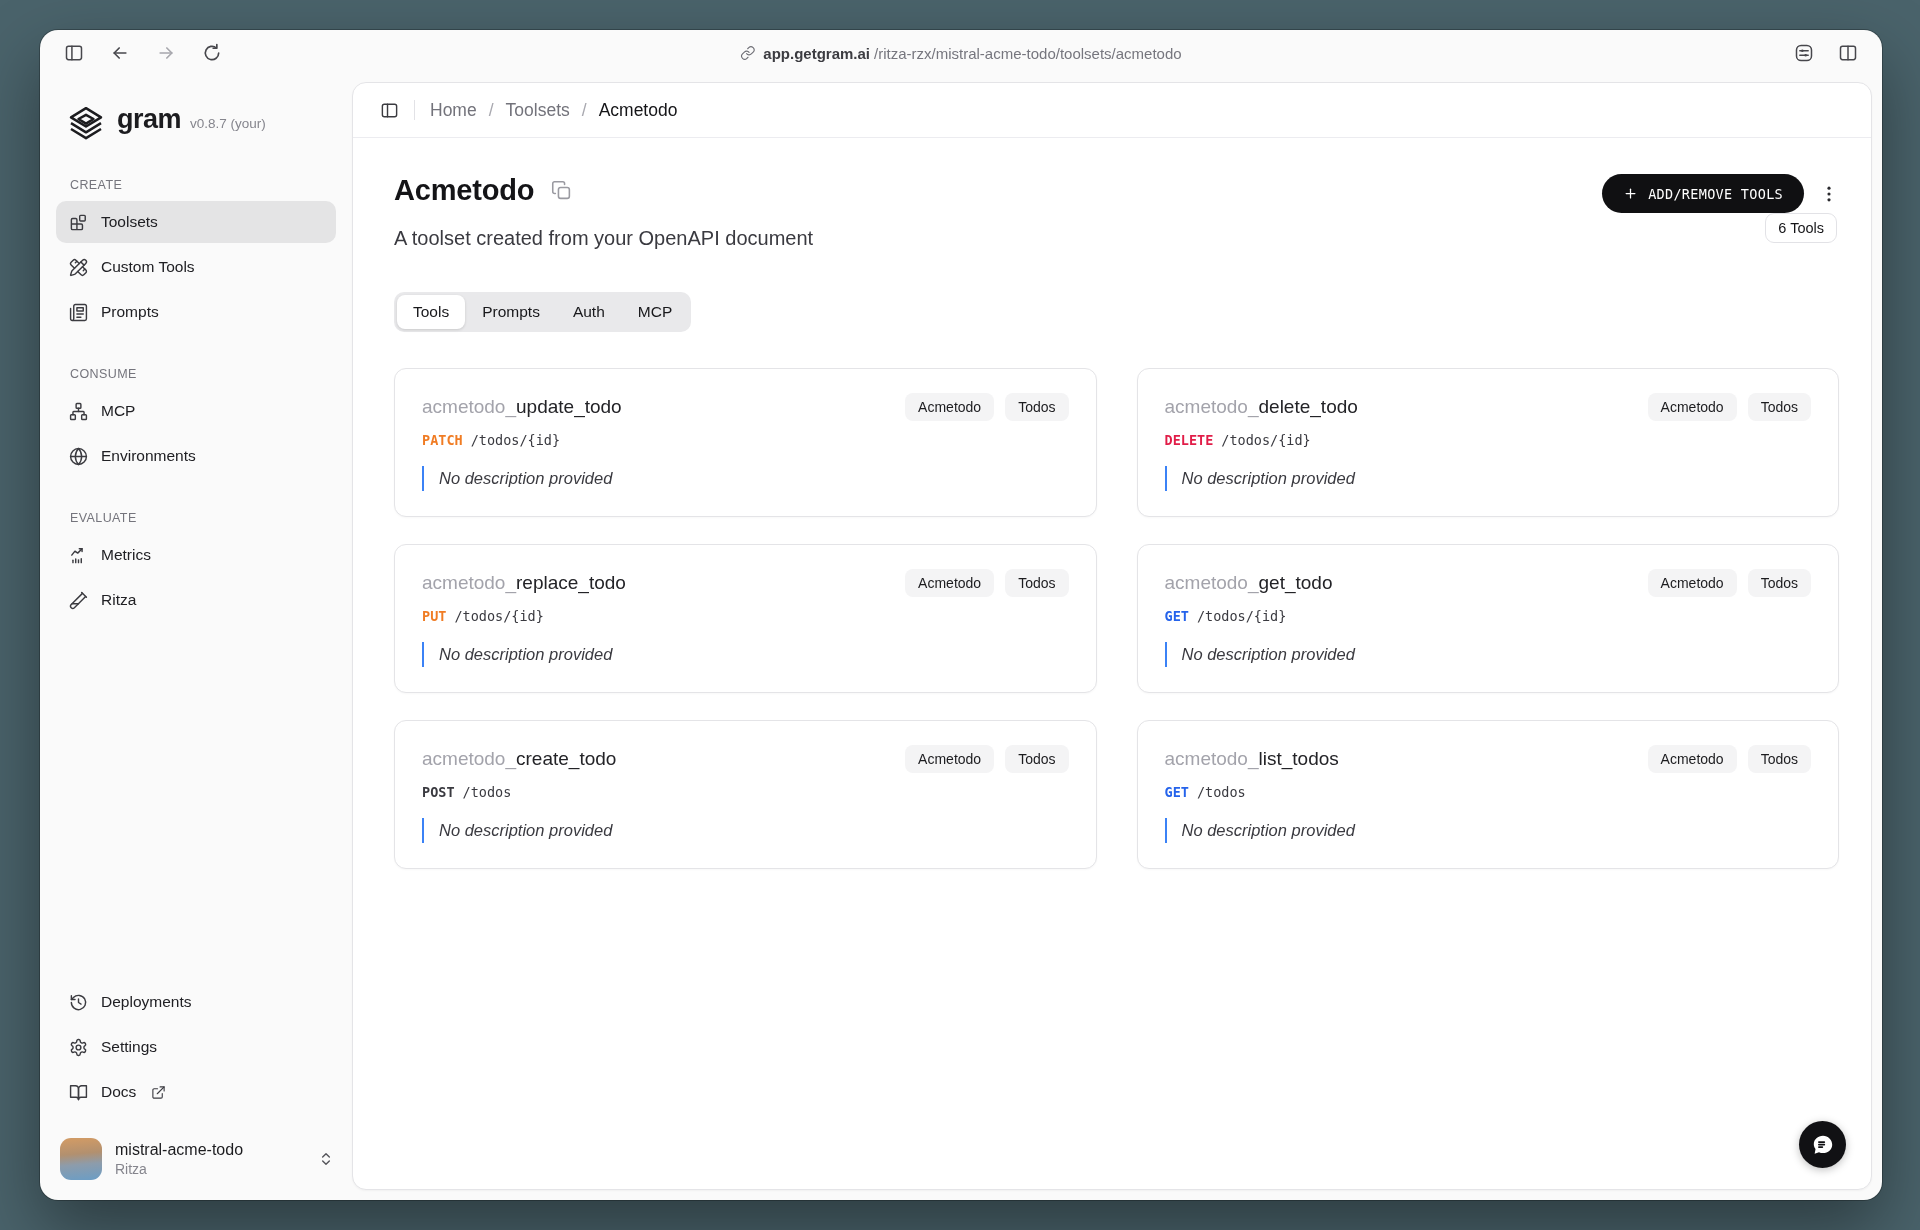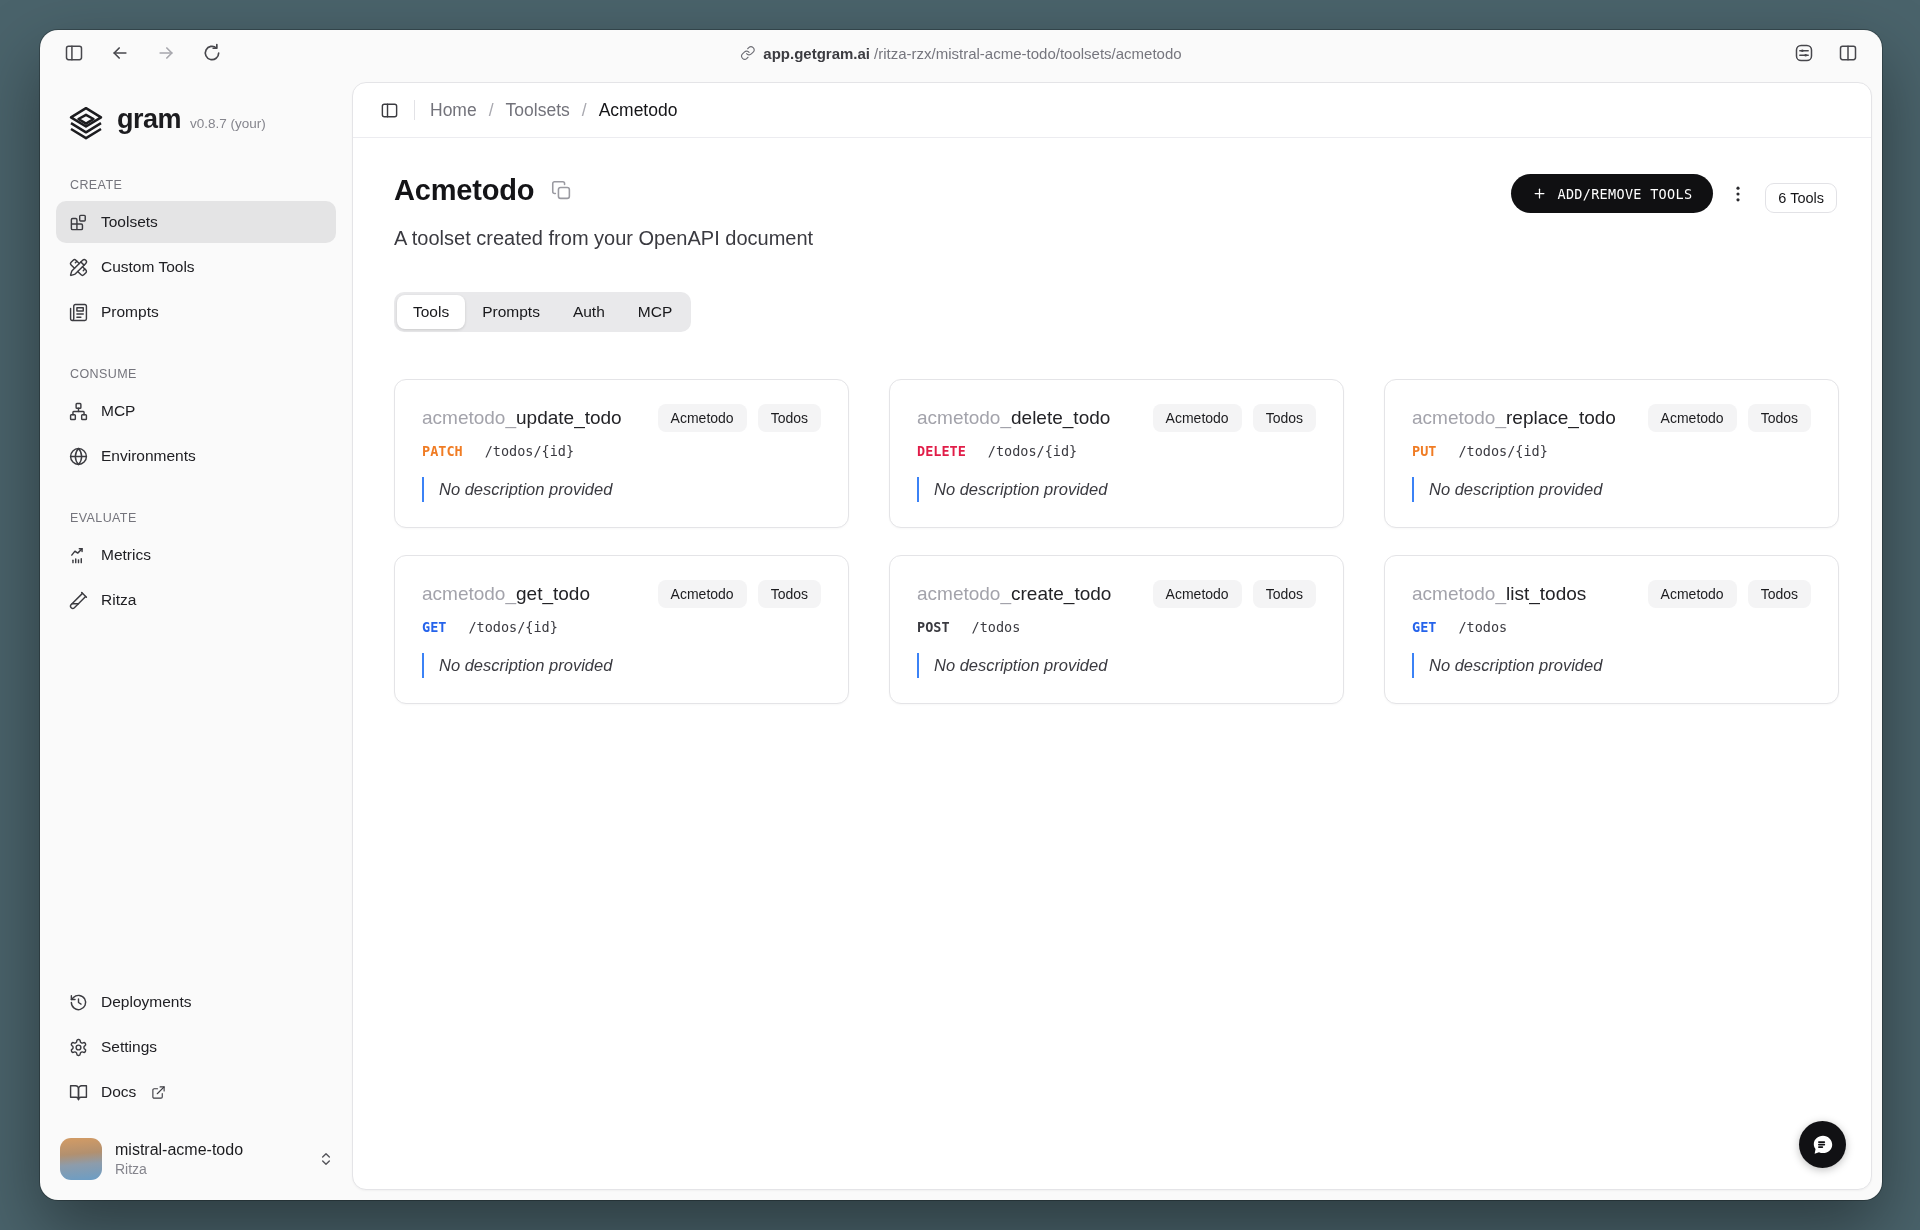--- a/index.html
+++ b/index.html
@@ -91,21 +91,21 @@
   .crumb.current { color:#141417; cursor:default; }
   .crumb-sep { color:#a9a9b0; }
 
   .content { flex:1; padding:36px 32px 0 41px; position:relative; }
   .header-row { display:flex; align-items:flex-start; justify-content:space-between; }
   .title-line { display:flex; align-items:center; gap:17px; }
   .page-title { font-size:29px; font-weight:600; letter-spacing:-.2px; color:#141417; }
   .copy-btn { width:21px; height:21px; color:#9a9aa1; cursor:pointer; }
   .subtitle { margin-top:20px; font-size:20px; color:#3a3a40; }
 
-  .actions { display:flex; align-items:flex-end; gap:17px; }
+  .actions { display:flex; flex-direction:column; align-items:flex-end; }
   .actions-row { display:flex; align-items:center; gap:15px; }
   .add-btn {
     display:flex; align-items:center; gap:10px; background:#101012; color:#fff;
     border:none; border-radius:999px; height:39px; padding:0 21px;
     font-family:"DejaVu Sans Mono", monospace; font-size:13.5px; letter-spacing:.3px;
     cursor:pointer;
   }
   .add-btn .plus { width:15px; height:15px; color:#fff; }
   .kebab-btn { width:20px; height:20px; color:#2a2a2e; cursor:pointer; }
   .tools-badge {
@@ -117,39 +117,39 @@
     margin-top:42px; display:inline-flex; background:#e9e9eb; border-radius:10px;
     padding:3px; gap:1px;
   }
   .tab {
     padding:8px 16px; border-radius:8px; font-size:15.5px; color:#18181b;
     cursor:pointer; white-space:nowrap;
   }
   .tab.active { background:#fff; box-shadow:0 1px 3px rgba(0,0,0,.14); }
 
   .cards {
-    margin-top:47px; display:grid; grid-template-columns:1fr 1fr 1fr;
+    margin-top:36px; display:grid; grid-template-columns:1fr 1fr;
     column-gap:40px; row-gap:27px;
   }
   .card {
     border:1px solid #e4e4e7; border-radius:12px; padding:24px 27px 25px;
     background:#fff; box-shadow:0 1px 2px rgba(0,0,0,.03); min-height:148px;
   }
   .card-top { display:flex; justify-content:space-between; align-items:flex-start; gap:16px; }
   .tool-name { font-size:19px; padding-top:3px; white-space:nowrap; }
   .tool-prefix { color:#a3a3ab; }
   .tool-suffix { color:#232327; font-weight:500; }
   .tags { display:flex; gap:11px; }
   .tag {
     background:#f4f4f5; border-radius:8px; padding:6px 13px; font-size:14px;
     color:#1c1c1f; white-space:nowrap;
   }
   .method-row {
     margin-top:11px; font-family:"DejaVu Sans Mono", monospace; font-size:13.5px;
-    display:flex; align-items:center; gap:22px;
+    display:flex; align-items:center; gap:8px;
   }
   .http-method { font-weight:700; }
   .endpoint-path { color:#3a3a40; }
   .desc {
     margin-top:18px; border-left:2px solid #3b82f6; padding:3px 0 3px 15px;
     font-style:italic; font-size:16.5px; color:#3a3a40;
   }
 
   .chat-fab {
     position:absolute; right:25px; bottom:21px; width:47px; height:47px;

